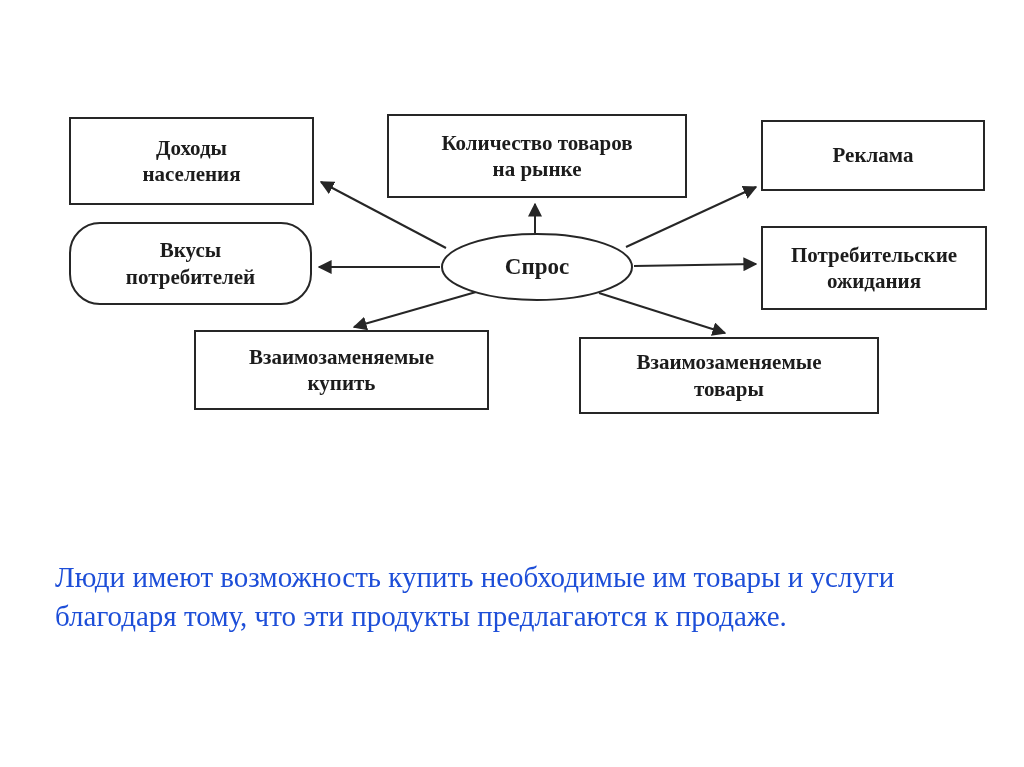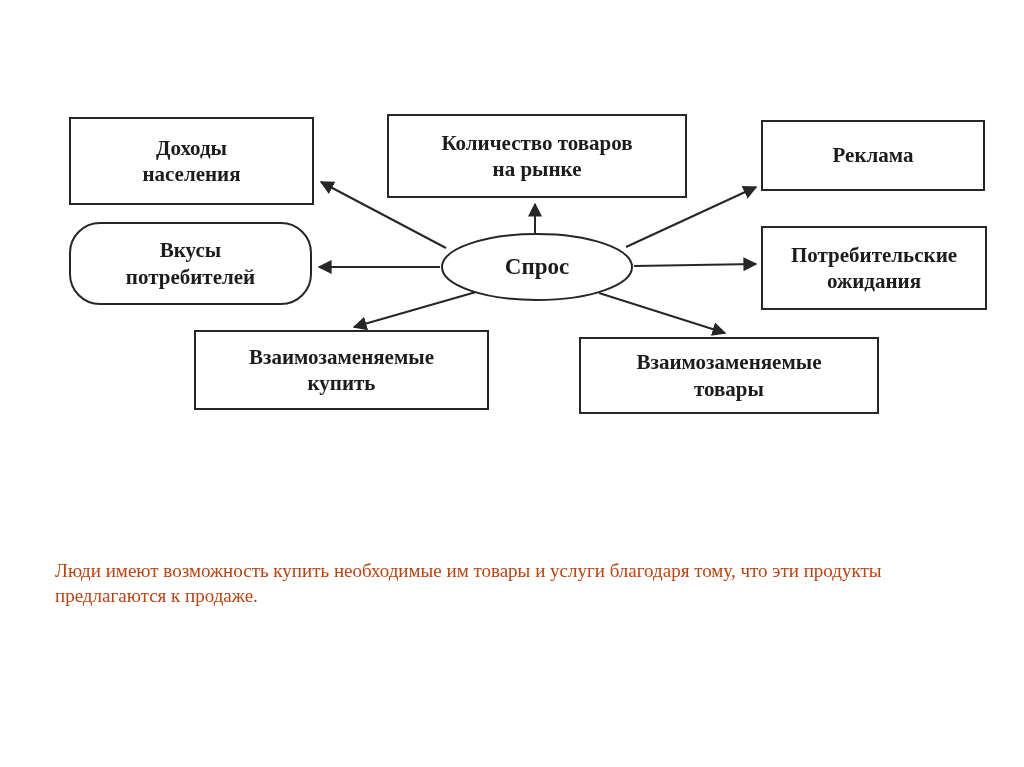--- a/index.html
+++ b/index.html
@@ -59,23 +59,23 @@
   .center-node .lbl {
     font-weight: bold;
     font-size: 23px;
     color: #1c1c1c;
   }
   .caption {
     position: absolute;
     left: 55px;
     top: 558px;
     width: 885px;
-    font-size: 19px;
+    font-size: 29px;
     line-height: 1.33;
-    color: #c2410c;
+    color: #1d4ed8;
     margin: 0;
   }
 </style>
 </head>
 <body>
 
 <div class="slide">
 
   <div class="diagram">
 

